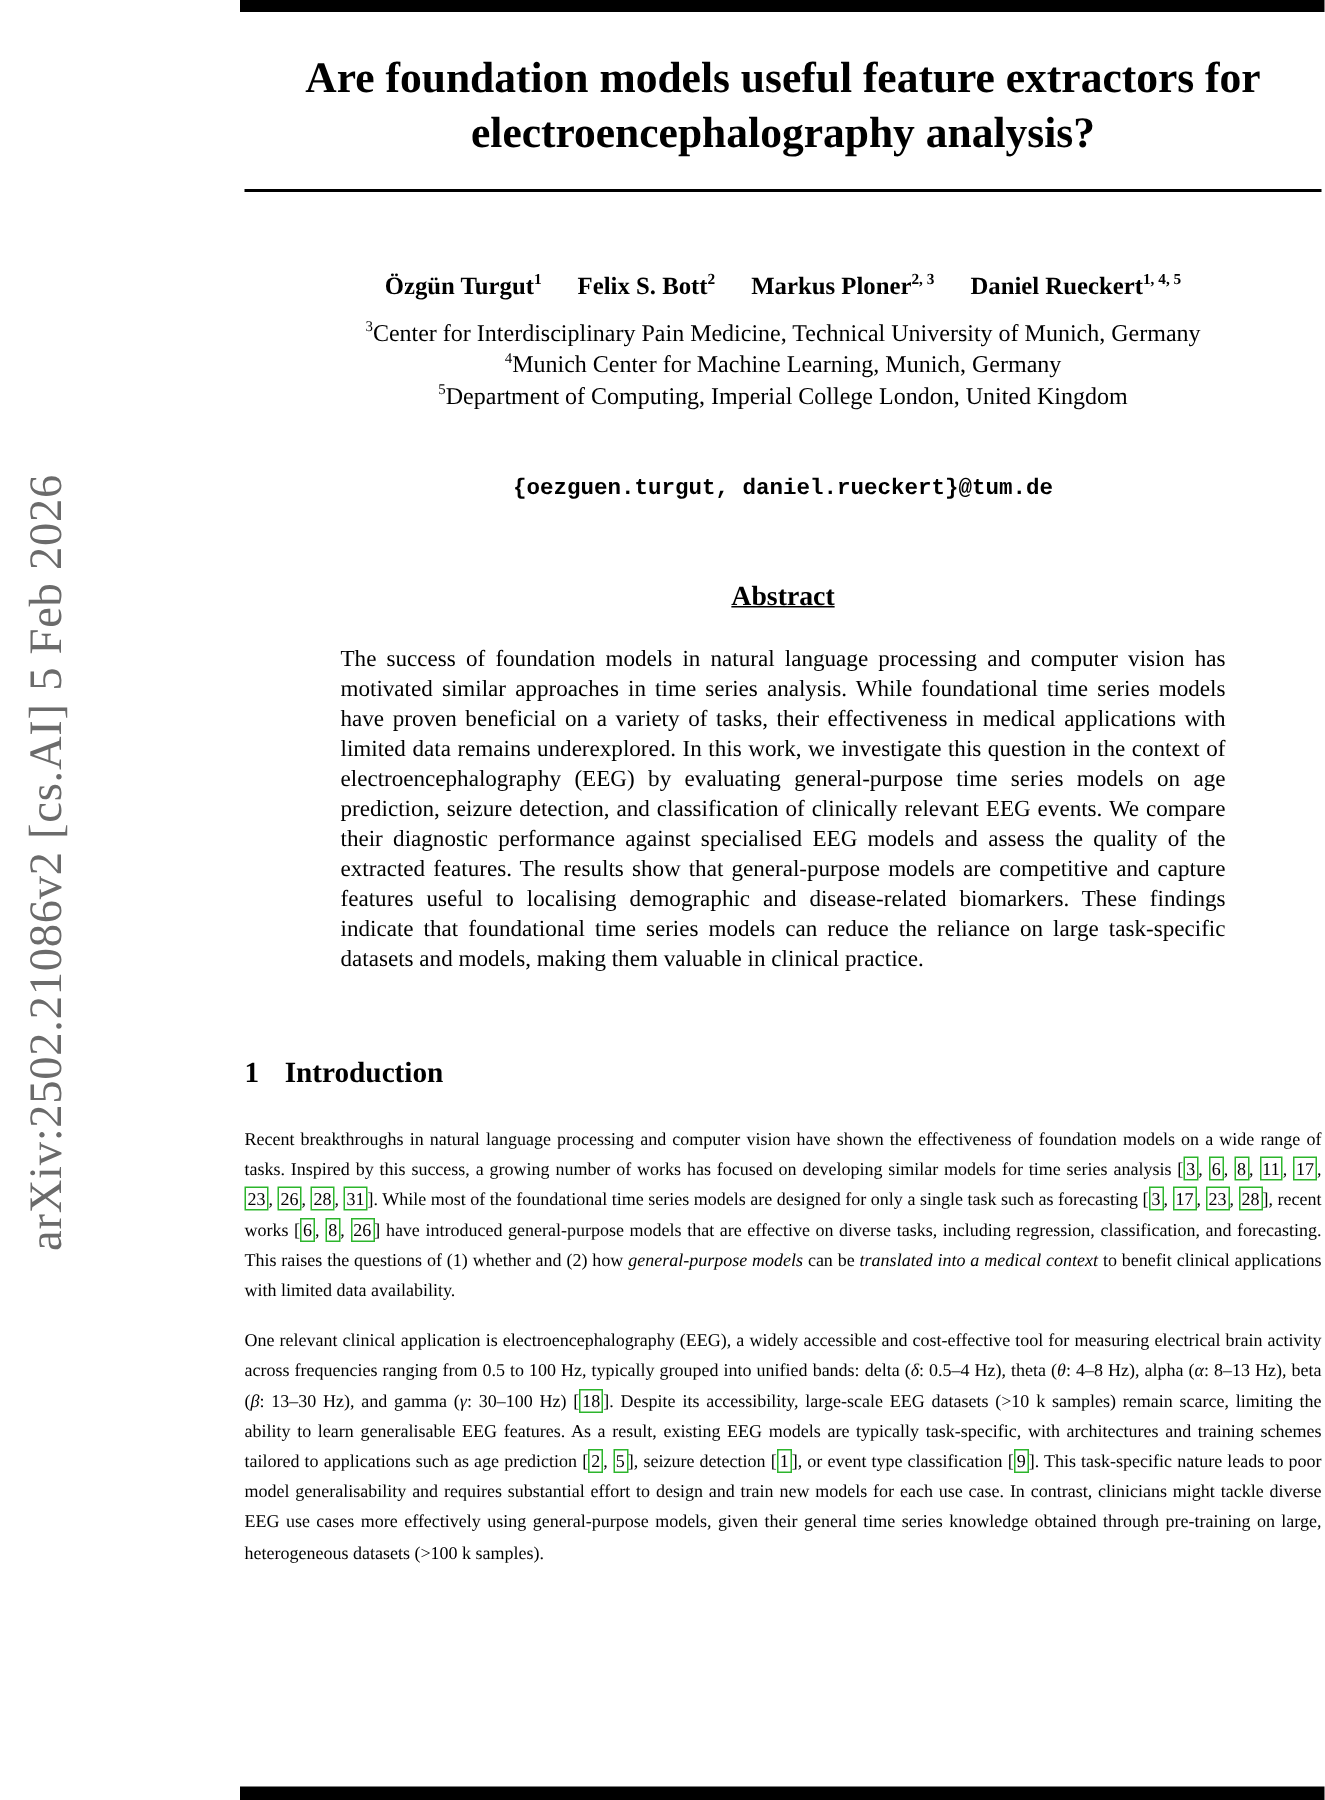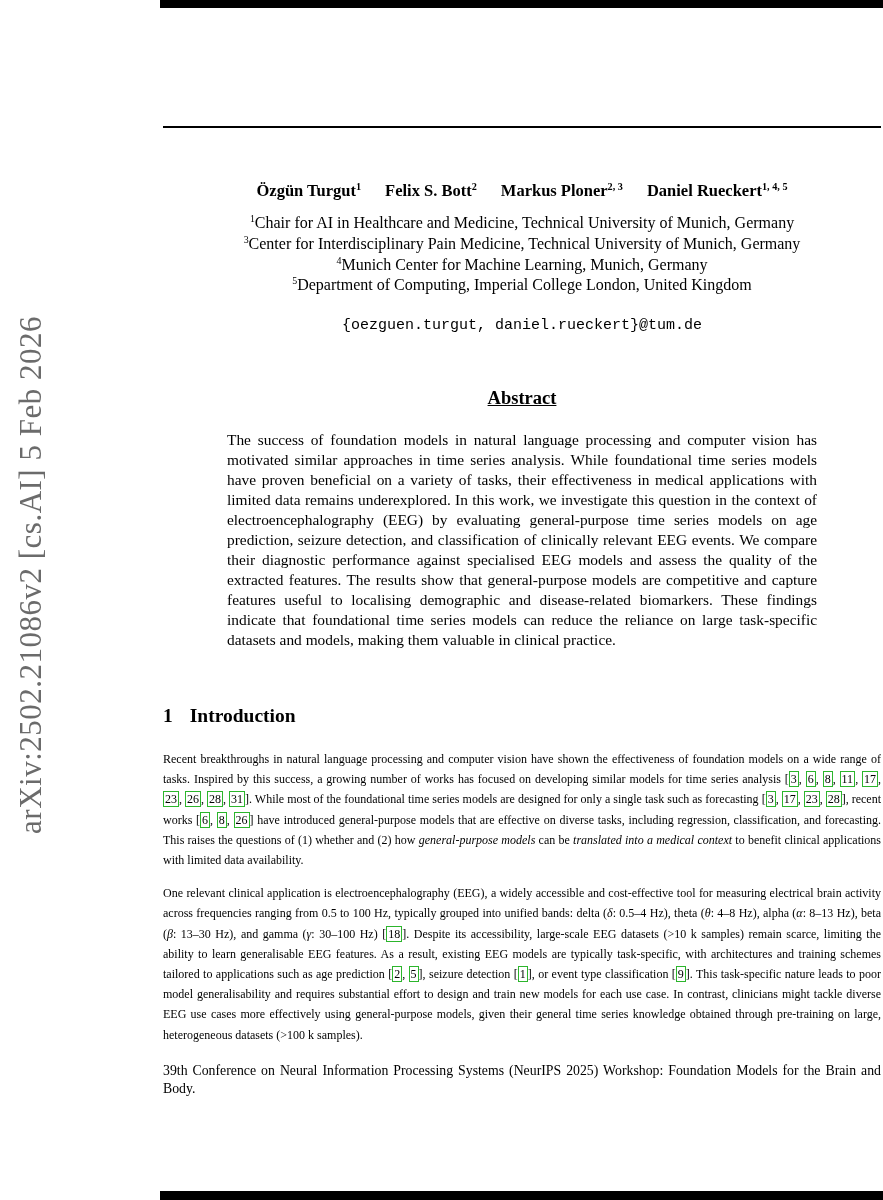--- a/index.html
+++ b/index.html
@@ -40,21 +40,21 @@
 
   .authors { position:absolute; top:181px; left:0; right:0; text-align:center; font-size:16.5px; }
   .author { font-weight:bold; margin:0 12px; white-space:nowrap; }
 
   sup { font-size:62%; vertical-align:super; line-height:0; }
 
   .affils { position:absolute; top:213px; left:0; right:0; text-align:center; font-size:16px; line-height:20.8px; }
 
   .email {
     position:absolute; top:317px; left:0; right:0; text-align:center;
-    font-family:"Liberation Mono", monospace; font-size:15px;
+    font-family:"Liberation Mono", monospace; font-size:15px;font-weight:bold;
   }
 
   .abstract-head { position:absolute; top:388px; left:0; right:0; text-align:center; font-size:18.5px; font-weight:bold;text-decoration:underline; }
   .abstract-body {
     position:absolute; top:430px; left:64px; right:64px;
     text-align:justify; font-size:15.4px; line-height:20px;
   }
 
   .intro-flow { position:absolute; top:705px; left:0; right:0; }
   .section-head { font-size:19.5px; font-weight:bold; }
@@ -79,40 +79,40 @@
 
 <div class="black-bar top"></div>
 <div class="black-bar bottom"></div>
 
 <div class="watermark-col">
   <div class="watermark">arXiv:2502.21086v2  [cs.AI]  5 Feb 2026</div>
 </div>
 
 <div class="content">
 
+  <h1 class="title">Are foundation models useful feature extractors for
+electroencephalography analysis?</h1>
 
   <div class="rule"></div>
 
   <div class="authors"><span class="author">Özgün Turgut<sup>1</sup></span><span class="author">Felix S. Bott<sup>2</sup></span><span class="author">Markus Ploner<sup>2, 3</sup></span><span class="author">Daniel Rueckert<sup>1, 4, 5</sup></span></div>
 
   <div class="affils">
-      <div><sup>1</sup>Chair for AI in Healthcare and Medicine, Technical University of Munich, Germany</div>
       <div><sup>3</sup>Center for Interdisciplinary Pain Medicine, Technical University of Munich, Germany</div>
       <div><sup>4</sup>Munich Center for Machine Learning, Munich, Germany</div>
       <div><sup>5</sup>Department of Computing, Imperial College London, United Kingdom</div>
     </div>
 
   <div class="email">{oezguen.turgut, daniel.rueckert}@tum.de</div>
 
   <div class="abstract-head">Abstract</div>
 
   <div class="abstract-body">The success of foundation models in natural language processing and computer vision has motivated similar approaches in time series analysis. While foundational time series models have proven beneficial on a variety of tasks, their effectiveness in medical applications with limited data remains underexplored. In this work, we investigate this question in the context of electroencephalography (EEG) by evaluating general-purpose time series models on age prediction, seizure detection, and classification of clinically relevant EEG events. We compare their diagnostic performance against specialised EEG models and assess the quality of the extracted features. The results show that general-purpose models are competitive and capture features useful to localising demographic and disease-related biomarkers. These findings indicate that foundational time series models can reduce the reliance on large task-specific datasets and models, making them valuable in clinical practice.</div>
 
   <div class="intro-flow">
     <div class="section-head">
       <span class="sec-num">1</span><span>Introduction</span>
     </div>
     <p class="body-par p1">Recent breakthroughs in natural language processing and computer vision have shown the effectiveness of foundation models on a wide range of tasks. Inspired by this success, a growing number of works has focused on developing similar models for time series analysis [<span class="cite">3</span>, <span class="cite">6</span>, <span class="cite">8</span>, <span class="cite">11</span>, <span class="cite">17</span>, <span class="cite">23</span>, <span class="cite">26</span>, <span class="cite">28</span>, <span class="cite">31</span>]. While most of the foundational time series models are designed for only a single task such as forecasting [<span class="cite">3</span>, <span class="cite">17</span>, <span class="cite">23</span>, <span class="cite">28</span>], recent works [<span class="cite">6</span>, <span class="cite">8</span>, <span class="cite">26</span>] have introduced general-purpose models that are effective on diverse tasks, including regression, classification, and forecasting. This raises the questions of (1) whether and (2) how <i>general-purpose models</i> can be <i>translated into a medical context</i> to benefit clinical applications with limited data availability.</p>
     <p class="body-par p2">One relevant clinical application is electroencephalography (EEG), a widely accessible and cost-effective tool for measuring electrical brain activity across frequencies ranging from 0.5 to 100 Hz, typically grouped into unified bands: delta (<i>δ</i>: 0.5–4 Hz), theta (<i>θ</i>: 4–8 Hz), alpha (<i>α</i>: 8–13 Hz), beta (<i>β</i>: 13–30 Hz), and gamma (<i>γ</i>: 30–100 Hz) [<span class="cite">18</span>]. Despite its accessibility, large-scale EEG datasets (&gt;10 k samples) remain scarce, limiting the ability to learn generalisable EEG features. As a result, existing EEG models are typically task-specific, with architectures and training schemes tailored to applications such as age prediction [<span class="cite">2</span>, <span class="cite">5</span>], seizure detection [<span class="cite">1</span>], or event type classification [<span class="cite">9</span>]. This task-specific nature leads to poor model generalisability and requires substantial effort to design and train new models for each use case. In contrast, clinicians might tackle diverse EEG use cases more effectively using general-purpose models, given their general time series knowledge obtained through pre-training on large, heterogeneous datasets (&gt;100 k samples).</p>
-    <div class="footer">39th Conference on Neural Information Processing Systems (NeurIPS 2025) Workshop: Foundation Models for the Brain and Body.</div>
   </div>
 
 </div>
 
 </body></html>

